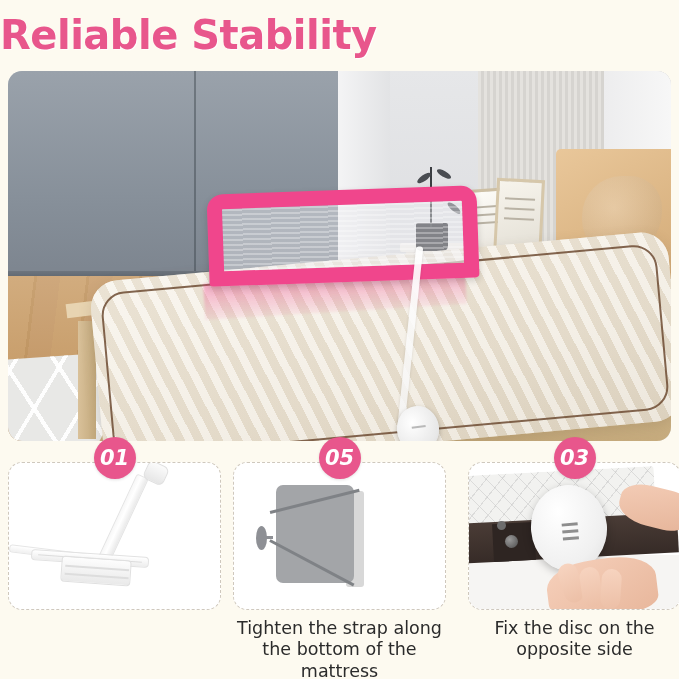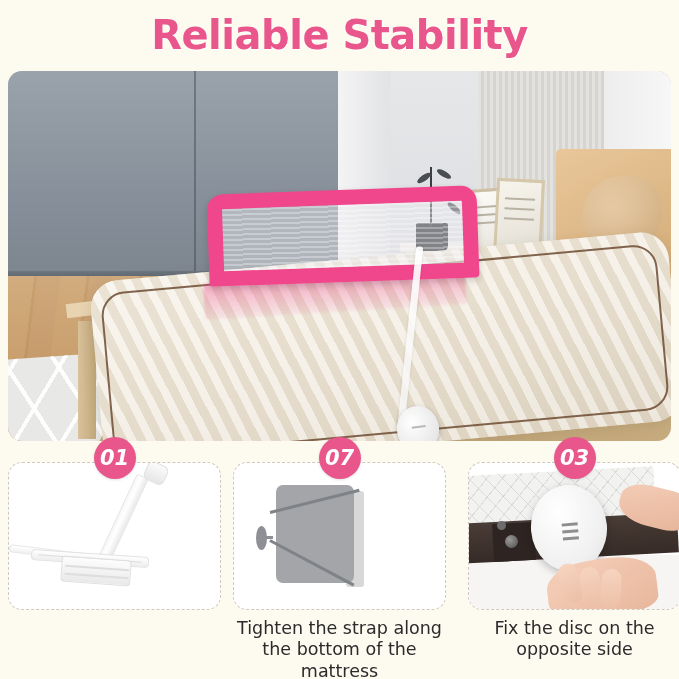--- a/index.html
+++ b/index.html
@@ -7,21 +7,21 @@
   body {
     background:#fdfaf0;
     font-family:"Liberation Sans", sans-serif;
     overflow:hidden;
     position:relative;
   }
 
   
   #title-bar{
     position:absolute; left:0; top:0; width:679px; height:70px;
-    display:flex; align-items:center; justify-content:center;
+    display:flex; align-items:center; 
   }
   #page-title{
     font-size:40px;
     font-weight:bold;
     color:#e8568c;
     letter-spacing:-0.5px;
     font-family:"DejaVu Sans", sans-serif;
     text-shadow:1px 1px 0 rgba(255,255,255,.9);
   }
 
@@ -424,21 +424,21 @@
       <div class="leg-bar-line"></div>
     </div>
     <div class="leg-foot">
       <div class="leg-foot-l1"></div>
       <div class="leg-foot-l2"></div>
     </div>
   </div>
 </div>
 
 <div class="step" id="step-2">
-  <div class="badge">07</div>
+  <div class="badge">05</div>
   <div class="panel-box">
     <div class="m2-back"></div>
     <div class="m2-body"></div>
     <div class="m2-strap-a"></div>
     <div class="m2-strap-b"></div>
     <div class="m2-disc-stem"></div>
     <div class="m2-disc"></div>
   </div>
   <div class="caption">Tighten the strap along the bottom of the mattress</div>
 </div>

